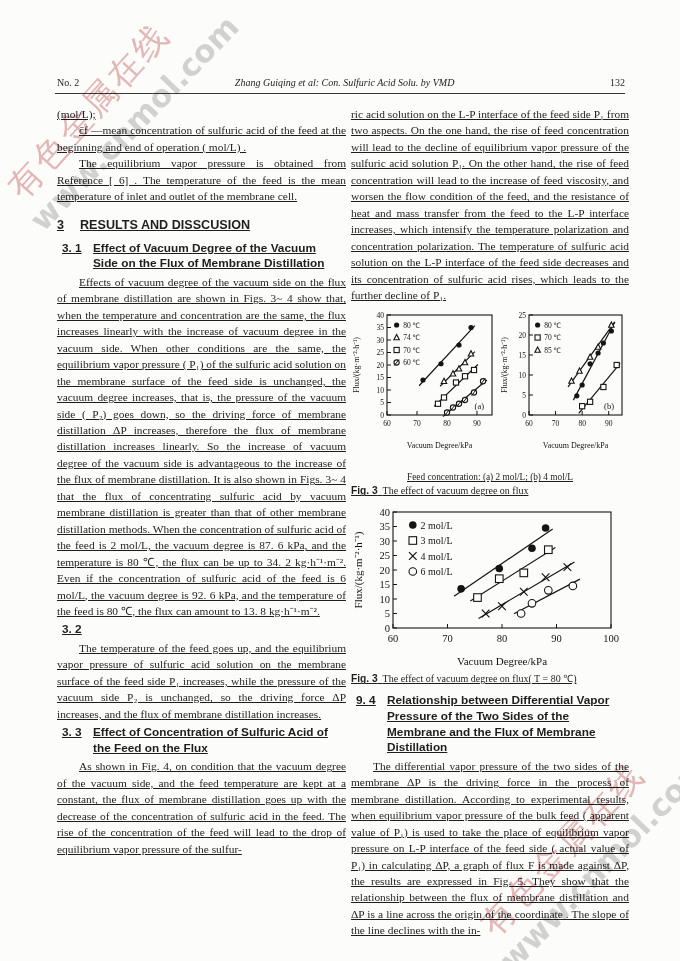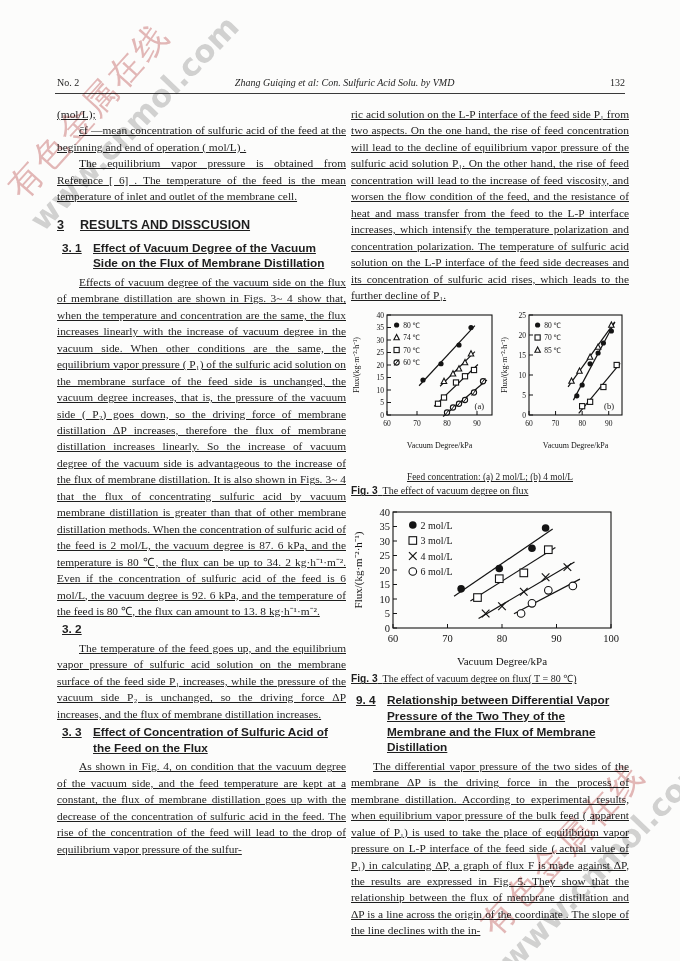--- a/index.html
+++ b/index.html
@@ -290,18 +290,18 @@
             <text x="69.6" y="71.1" font-size="10" font-family="Liberation Serif,serif" fill="#141414">6 mol/L</text>
           </svg>
         </div>
     </div>
     <div class="fig-cap">
       <span class="lbl">Fig. 3</span>&nbsp;&nbsp;<span>The effect of vacuum degree on flux( T = 80 ℃)</span>
     </div>
 
     <div class="h-sub">
       <span class="num">9. 4</span>
-      <span class="ttl">Relationship between Differential Vapor Pressure of the Two They of the Membrane and the Flux of Membrane Distillation</span>
+      <span class="ttl">Relationship between Differential Vapor Pressure of the Two Sides of the Membrane and the Flux of Membrane Distillation</span>
     </div>
     <p class="ind">The differential vapor pressure of the two sides of the membrane ΔP is the driving force in the process of membrane distillation. According to experimental results, when equilibrium vapor pressure of the bulk feed ( apparent value of P₁) is used to take the place of equilibrium vapor pressure on L-P interface of the feed side ( actual value of P₁) in calculating ΔP, a graph of flux F is made against ΔP, the results are expressed in Fig. 5. They show that the relationship between the flux of membrane distillation and ΔP is a line across the origin of the coordinate . The slope of the line declines with the in-</p>
   </div>
 
 </div>
 
 </body></html>

